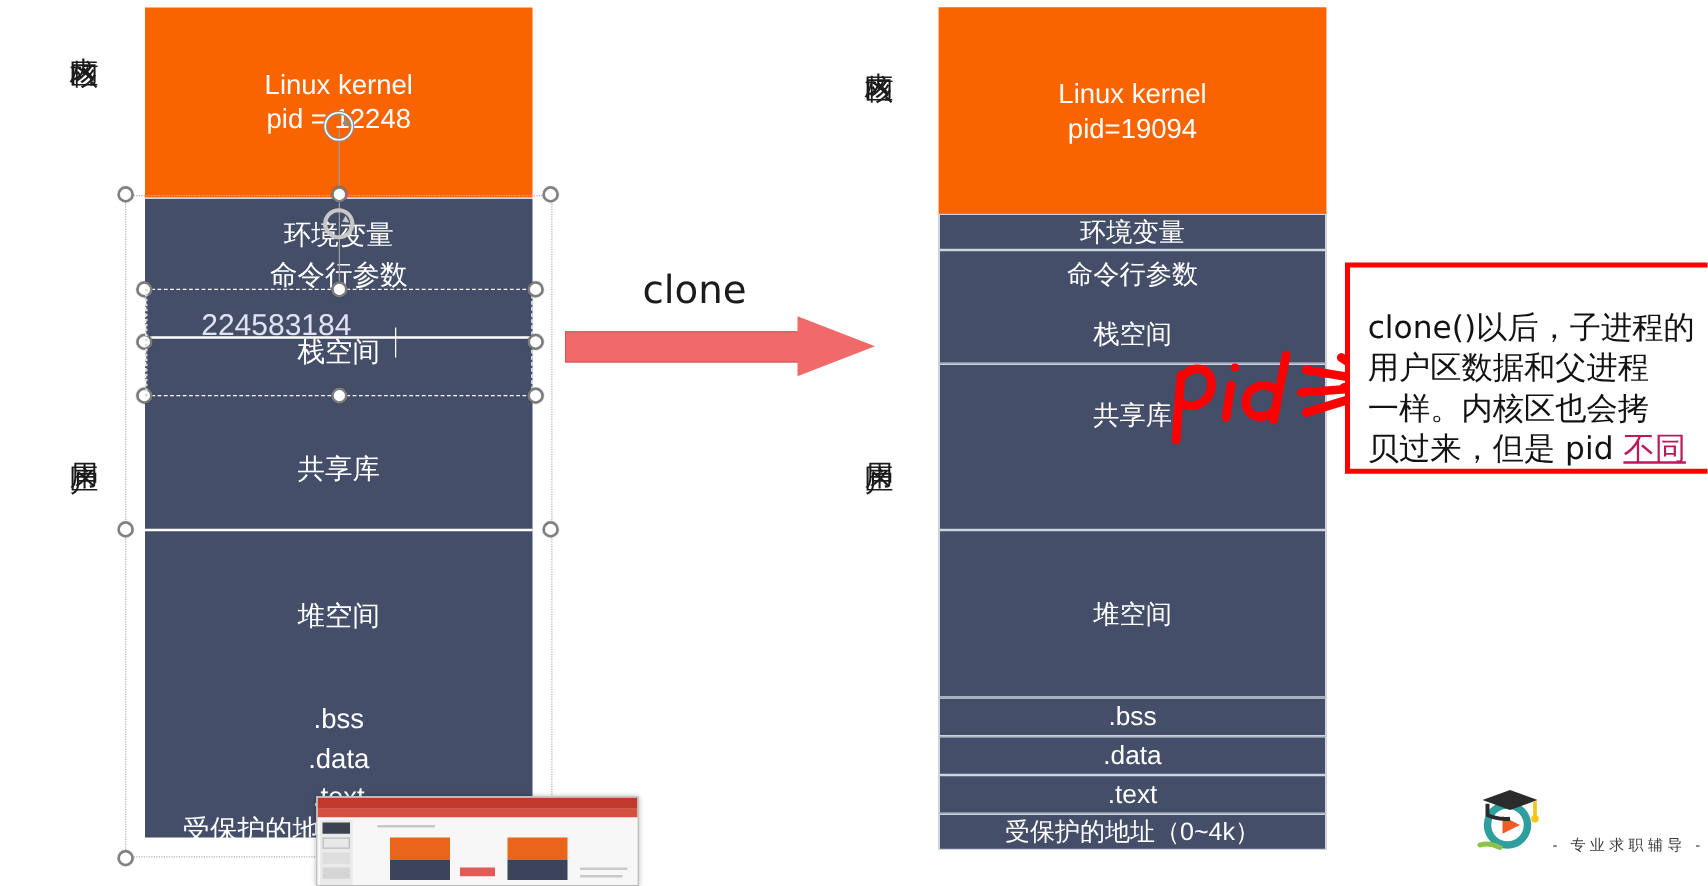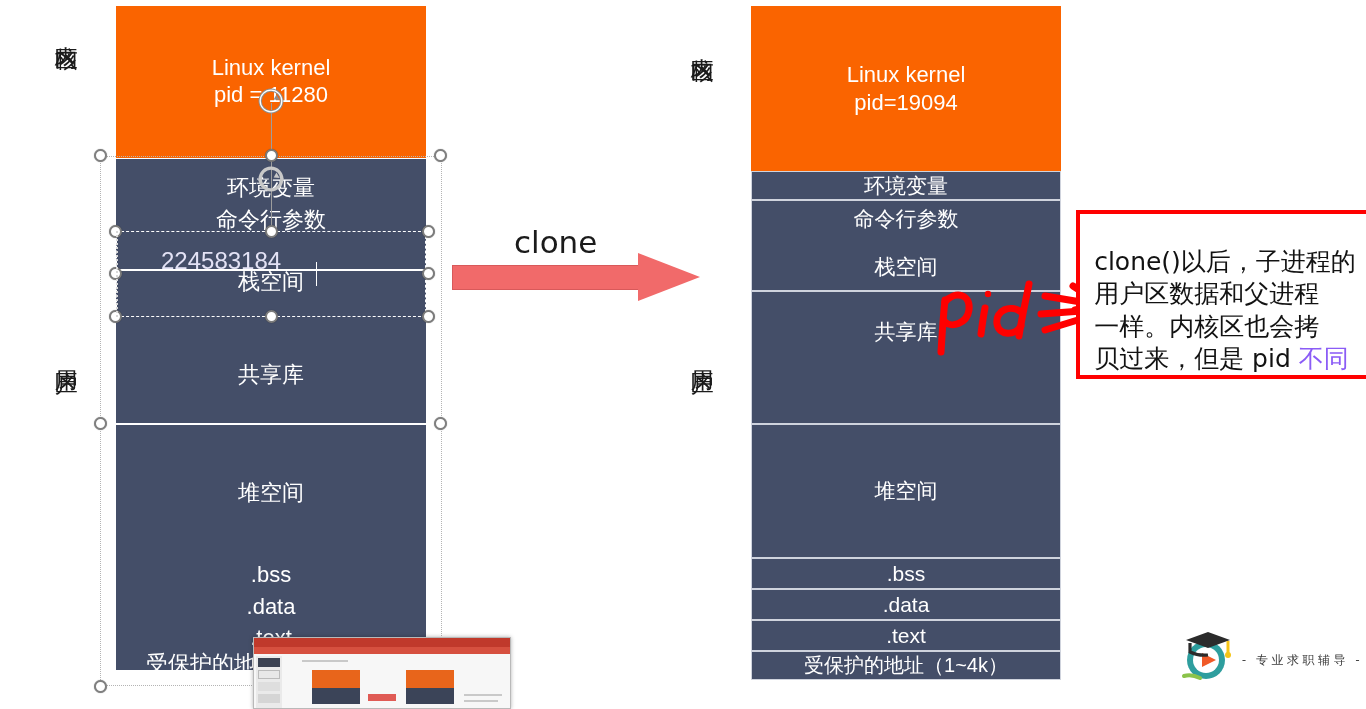--- a/index.html
+++ b/index.html
@@ -99,41 +99,41 @@
   #note {
     position:absolute; left:1048px; top:210px; width:298px; height:169px;
     border:4px solid #FF0000; background:#ffffff;
     display:flex; align-items:center; justify-content:center;
   }
   #note-text {
     font-size:25px; line-height:1.30; color:#121212;
     font-family:"DejaVu Sans", sans-serif;
     text-align:left; white-space:pre-line; padding:0 6px;
   }
-  .hl-red { color:#8b5cf6; }
+  .hl-red { color:#be185d;text-decoration:underline; }
 
   
   #ink { position:absolute; left:905px; top:278px; width:185px; height:82px; }
   #hl-dot {
     position:absolute; left:1048px; top:240px;
     width:40px; height:40px; border-radius:50%;
     background:#FFD21E; opacity:.78;
   }
 
   
   #logo { position:absolute; left:1148px; top:620px; width:204px; height:68px; }
   #logo-text {
     position:absolute; left:66px; top:4px;
     font-size:28px; font-weight:bold; color:#1d1d1d;
     letter-spacing:3px; font-family:"DejaVu Sans", sans-serif;
   }
   #logo-sub {
-    position:absolute; left:66px; top:32px;
+    position:absolute; left:66px; top:48px;
     font-size:12px; color:#3a3a3a; letter-spacing:3.5px;
-    font-family:Liberation Serif, serif;
+    font-family:Liberation Sans, sans-serif;
   }
 
   
   #thumb {
     position:absolute; left:225px; top:637px; width:258px; height:72px;
     background:#f3f3f3; border:1px solid #b9b9b9; overflow:hidden;
     box-shadow:0 0 4px rgba(0,0,0,.3);
   }
   #thumb .tbar { height:9px; background:#C0392B; width:100%; position:relative;}
   #thumb .tbar2 { height:7px; background:#d6503f; width:100%; }
@@ -160,21 +160,21 @@
 
 <div id="stage">
 
   <div class="vlabel" style="left:26px; top:28px;">内核区</div>
   <div class="vlabel" style="left:26px; top:352px;">用户区</div>
 
   <div id="left-diagram">
 
     <div class="blk kernel" style="left:0; top:0; width:310px; height:152px; font-size:22px;">
       <span>Linux kernel</span>
-      <span>pid = 11280</span>
+      <span>pid = 12248</span>
     </div>
 
     <div class="blk user" style="left:0; top:153px; width:310px; height:511px;"></div>
 
     <div class="white-sep" style="top:263px;"></div>
     <div class="white-sep" style="top:417px;"></div>
 
     <div class="blk" style="left:0; top:168px; width:310px; height:28px; font-size:22px;">
       <span>环境变量</span>
     </div>
@@ -236,21 +236,21 @@
   <div class="handle filled" style="left:394px; top:225px;"></div>
   <div class="handle filled" style="left:81px; top:267px;"></div>
   <div class="handle filled" style="left:394px; top:267px;"></div>
   <div class="handle filled" style="left:81px; top:310px;"></div>
   <div class="handle filled" style="left:237px; top:310px;"></div>
   <div class="handle filled" style="left:394px; top:310px;"></div>
   <div class="handle filled" style="left:237px; top:149px;"></div>
 
   <div class="sel-outline" style="left:88px; top:231px; width:0; height:86px; border-left:2px dotted #d9d9d9; border-top:none;border-right:none;border-bottom:none;"></div>
 
-  <div class="mid-label" style="left:486px; top:224px;">clone</div>
+  <div class="mid-label" style="left:486px; top:214px;">clone</div>
   <div id="arrow-wrap">
     <div class="arrow-shaft"></div>
     <div class="arrow-head"></div>
   </div>
 
   <div class="vlabel" style="left:662px; top:40px;">内核区</div>
   <div class="vlabel" style="left:662px; top:352px;">用户区</div>
 
   <div id="right-diagram">
     <div class="rblk k" style="top:0; height:165px; font-size:22px;">
@@ -275,21 +275,21 @@
     <div class="rblk" style="top:552px; height:31px; font-size:21px;">
       <span>.bss</span>
     </div>
     <div class="rblk" style="top:583px; height:31px; font-size:21px;">
       <span>.data</span>
     </div>
     <div class="rblk" style="top:614px; height:31px; font-size:21px;">
       <span>.text</span>
     </div>
     <div class="rblk" style="top:645px; height:29px; font-size:20px;">
-      <span>受保护的地址（1~4k）</span>
+      <span>受保护的地址（0~4k）</span>
     </div>
   </div>
 
   <svg id="ink" viewBox="0 0 185 82">
     <g stroke="#FF0000" stroke-width="7" fill="none" stroke-linecap="round" stroke-linejoin="round">
 
       <path d="M12 22 C10 40, 9 58, 8 74"></path>
       <path d="M12 24 C22 12, 38 16, 36 32 C34 46, 18 50, 12 44"></path>
 
       <path d="M52 30 C50 40, 49 48, 48 56"></path>

